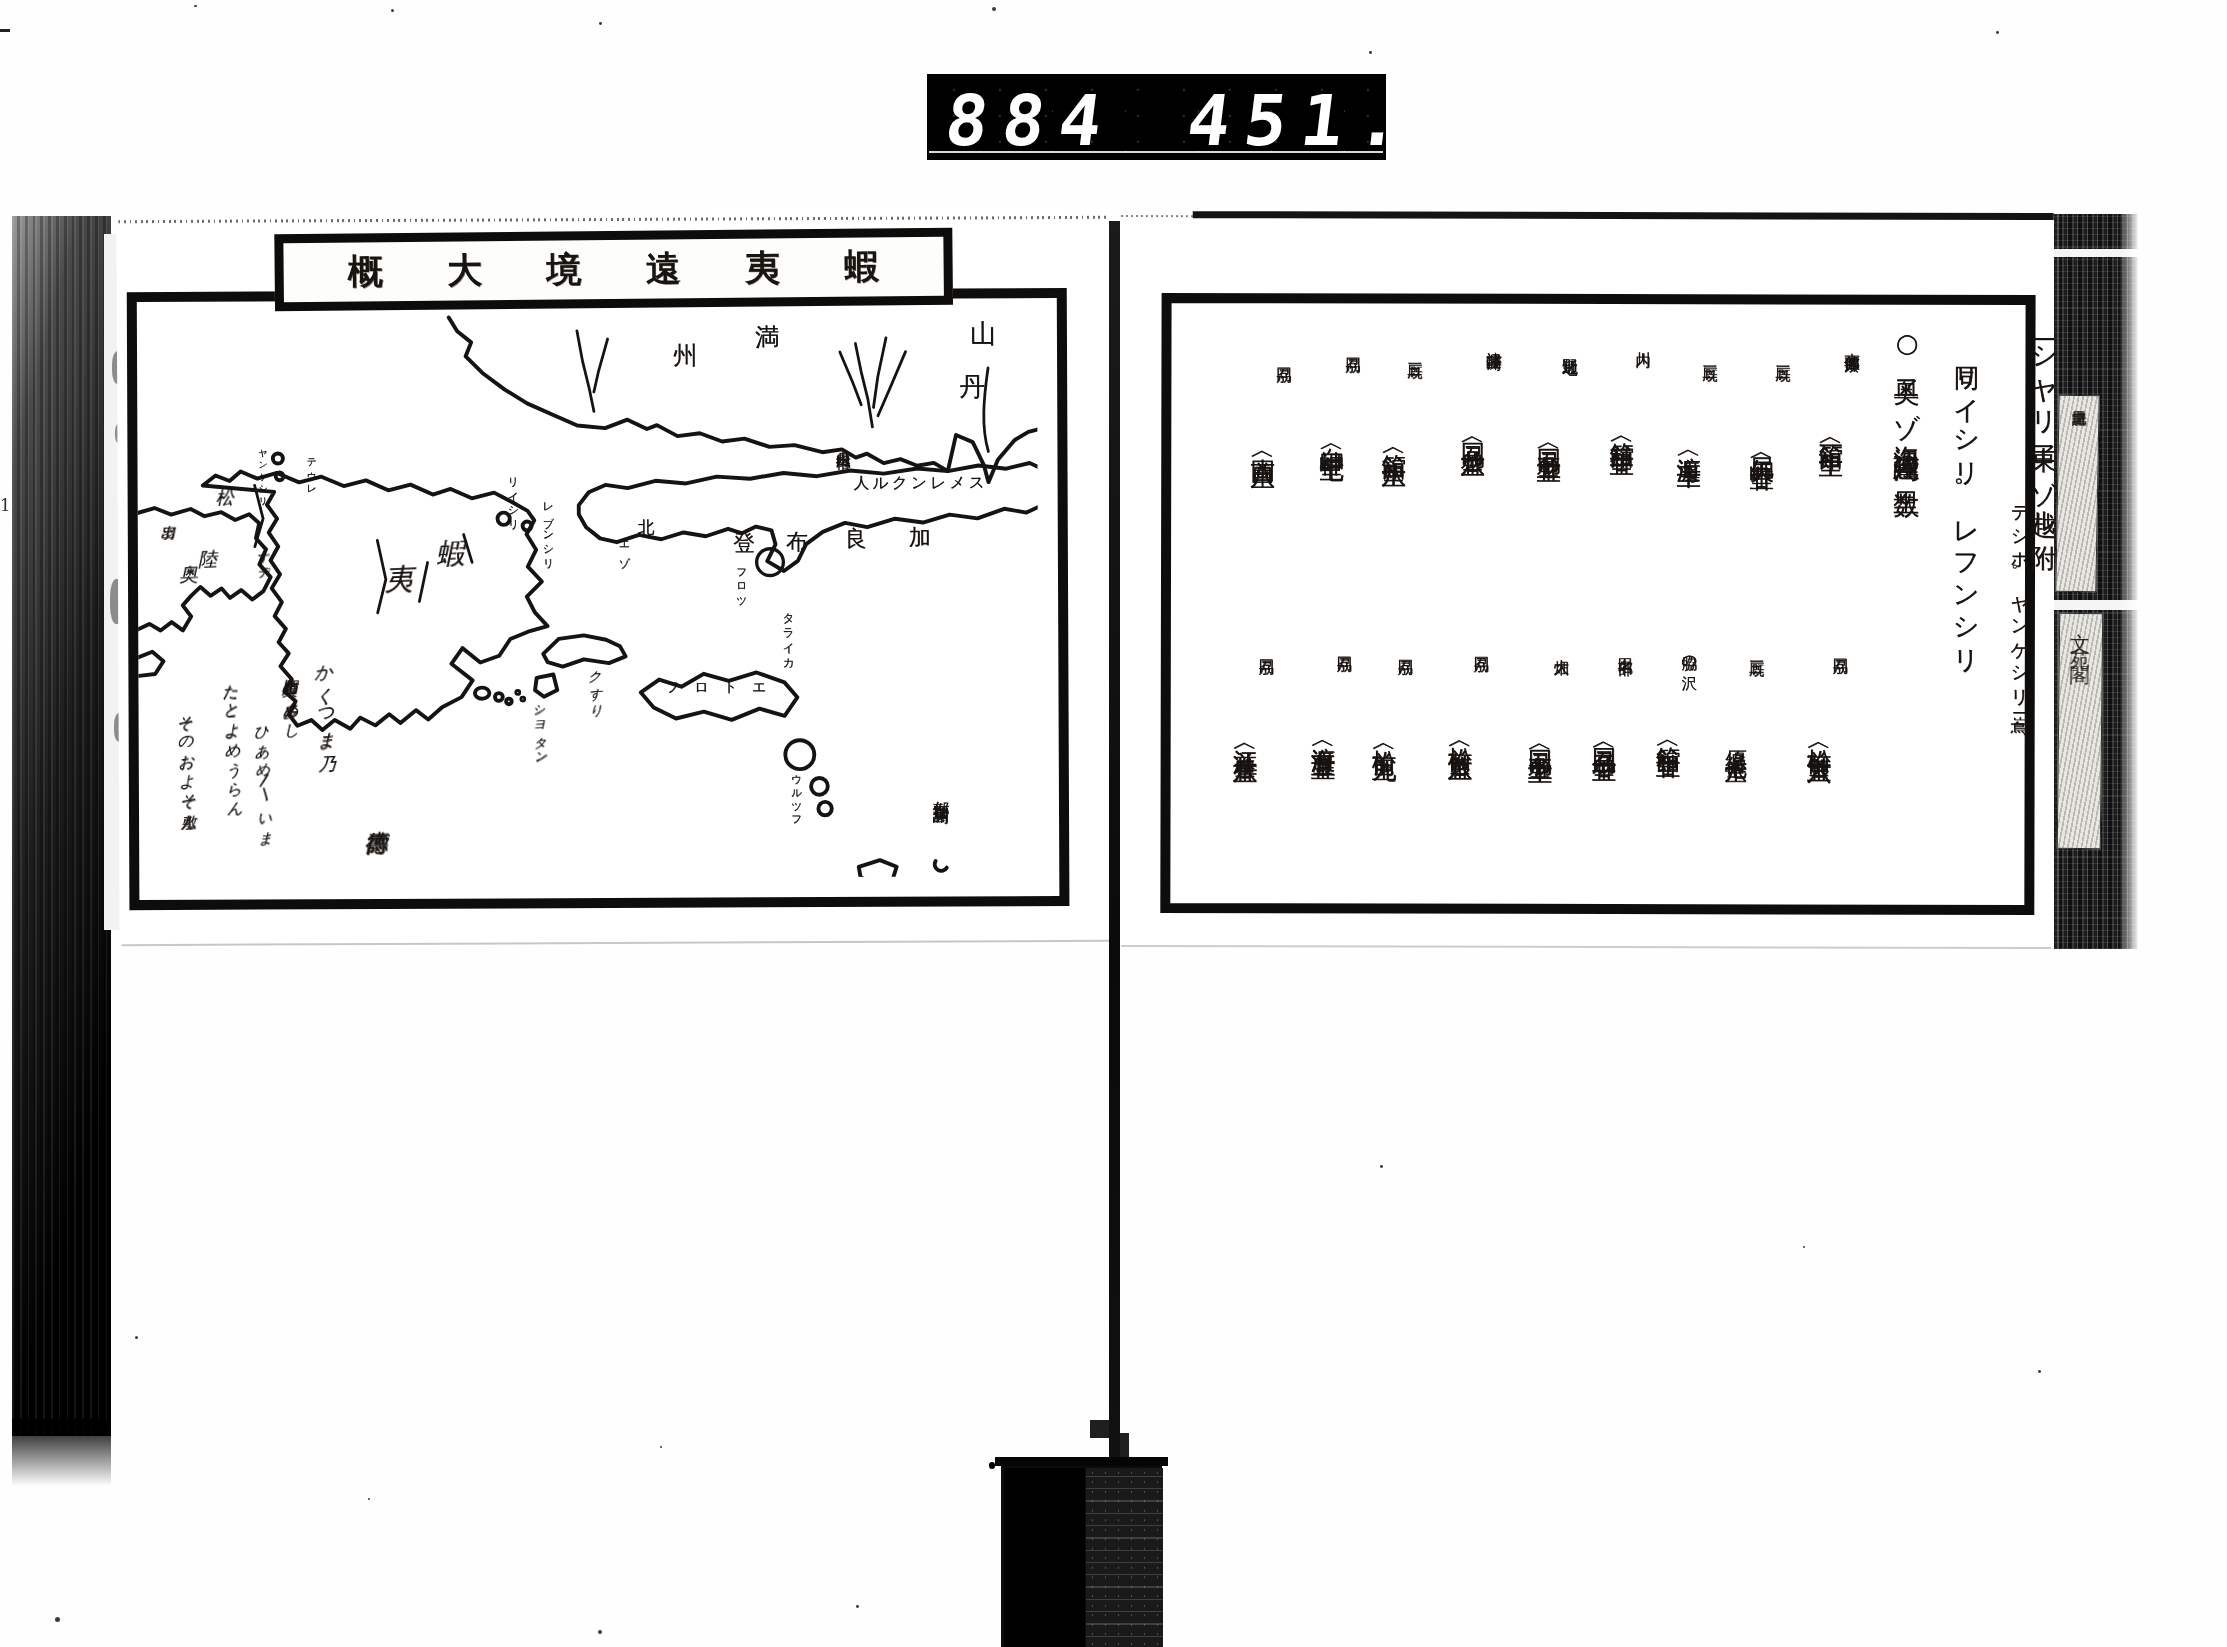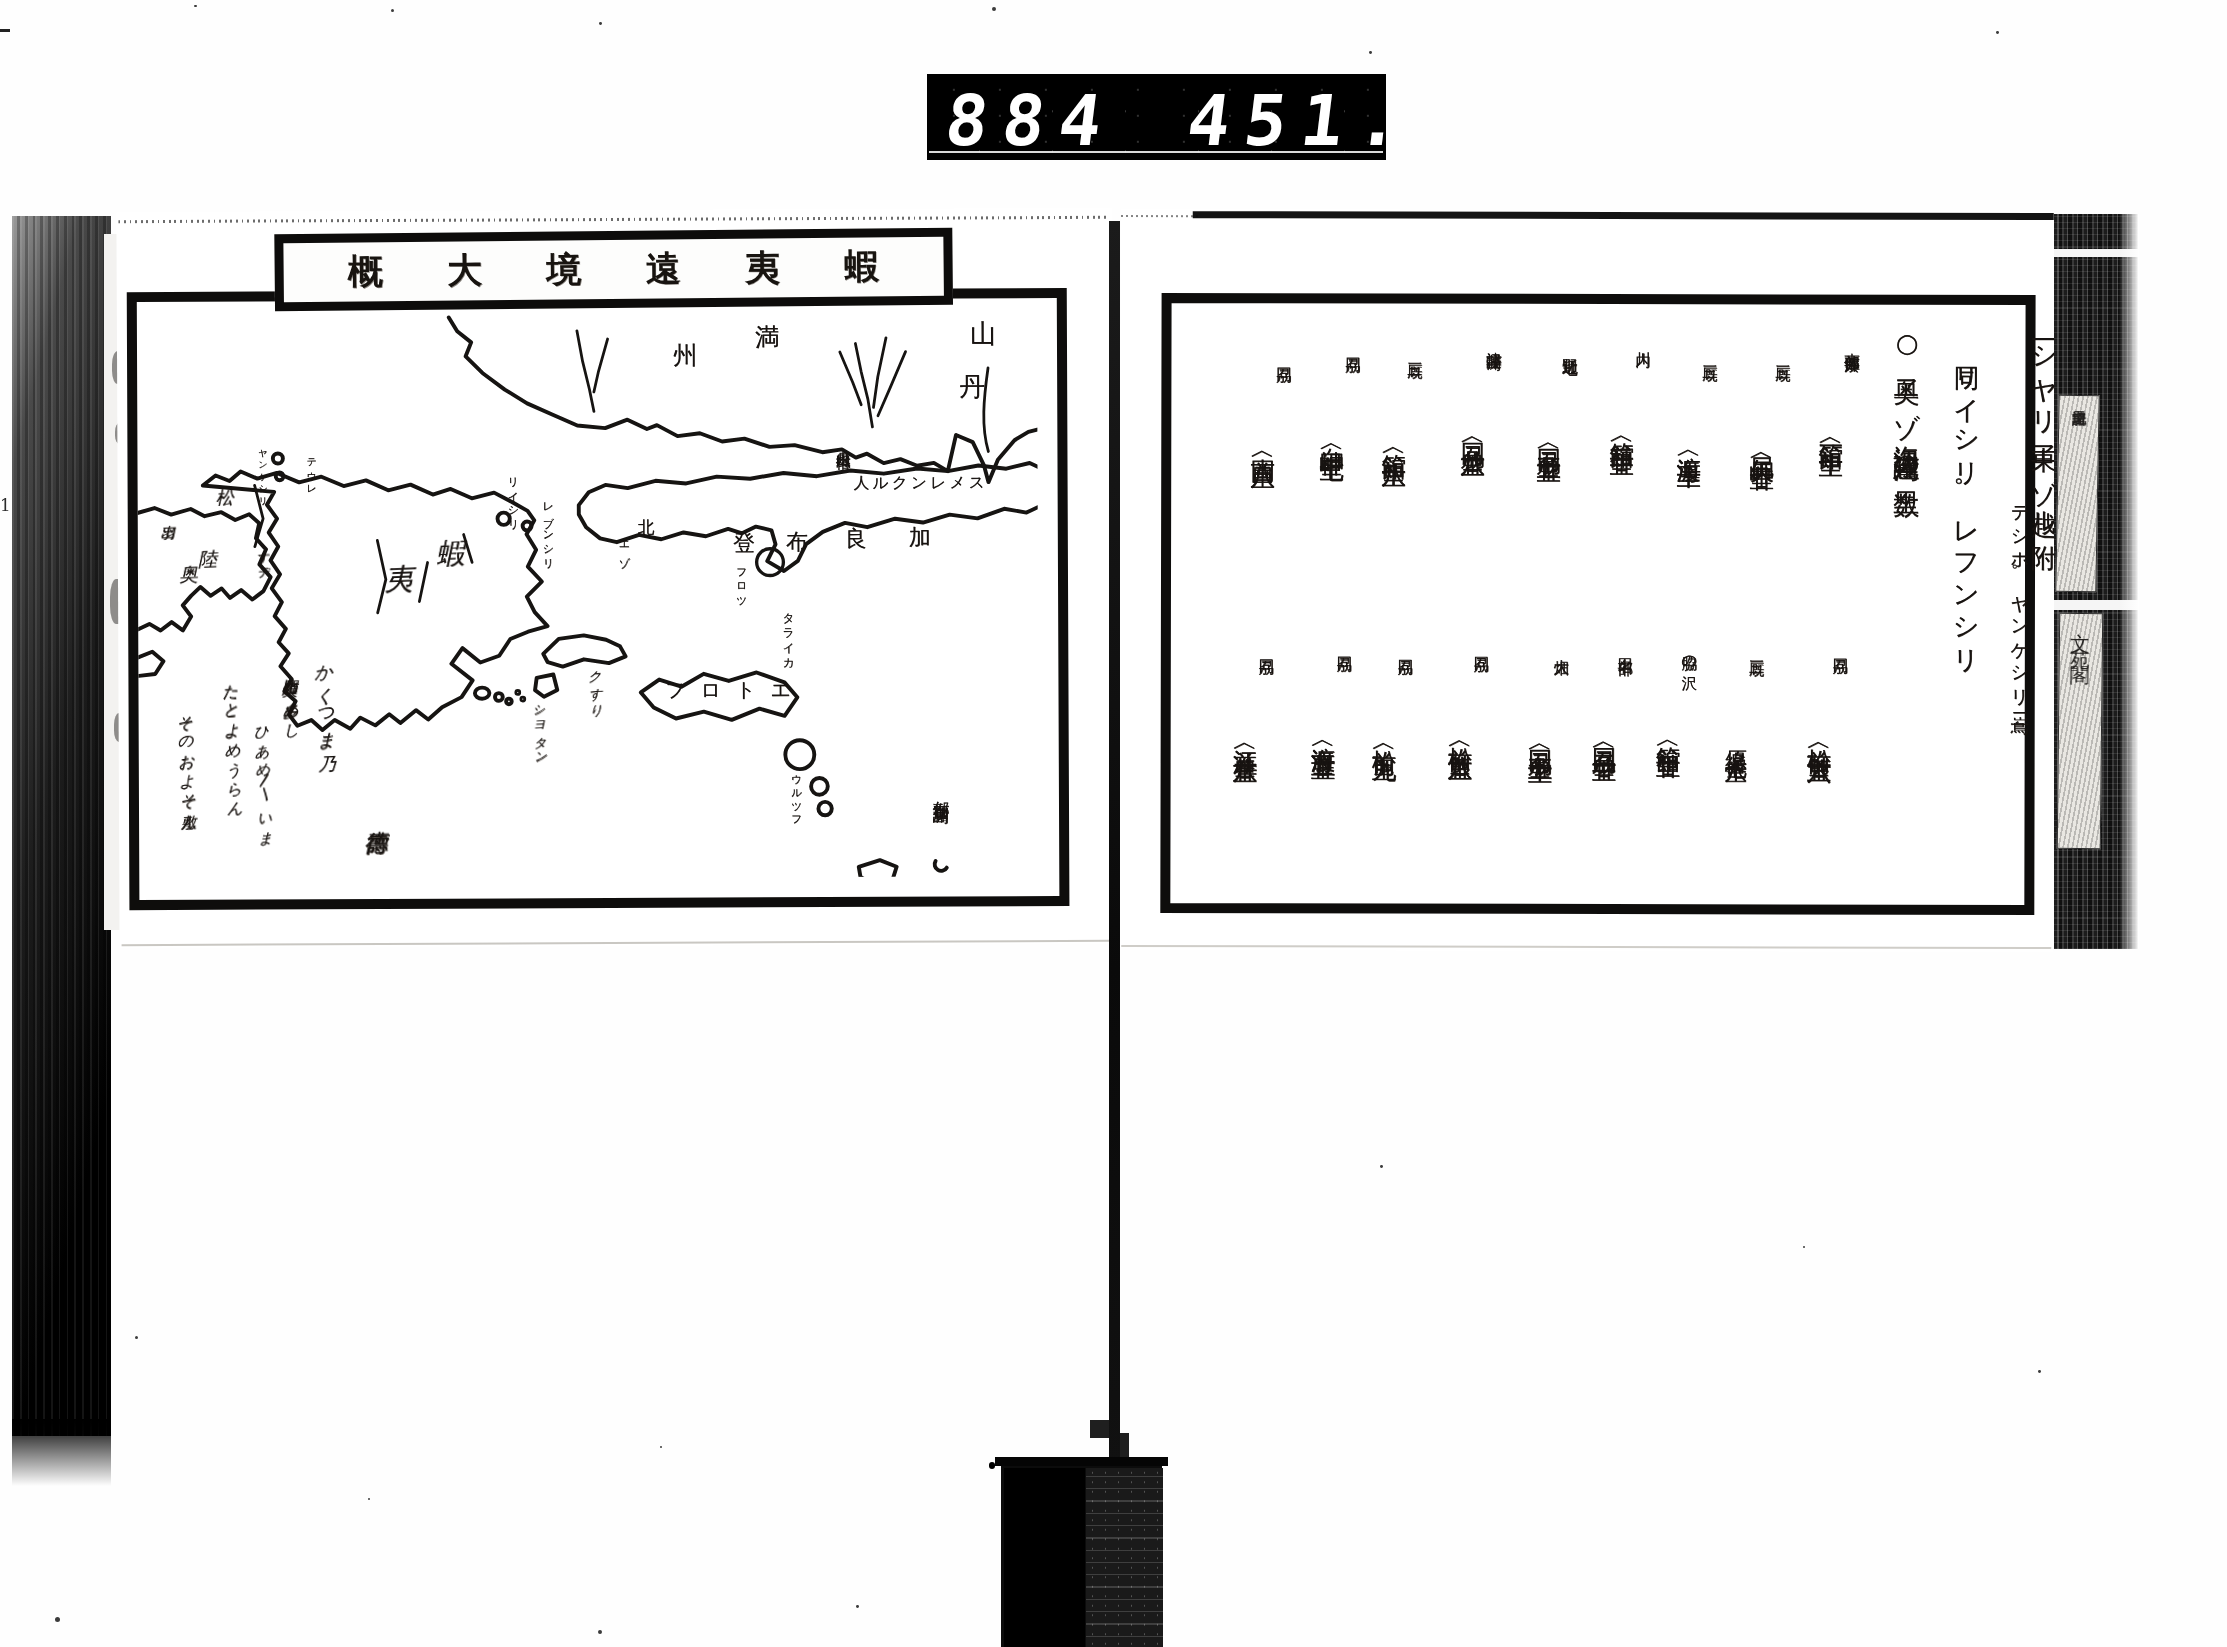--- a/index.html
+++ b/index.html
@@ -193,21 +193,21 @@
           <div class="mlabel v" style="left: 404px; top: 194px; font-size: 11px;">レブンシリ</div>
           <div class="mlabel v" style="left: 120px; top: 141px; font-size: 9px;">ヤンケシリ</div>
           <div class="mlabel v" style="left: 168px; top: 150px; font-size: 10px;">テウレ</div>
           <div class="mlabel cur" style="left: 78px; top: 187px; font-size: 18px;">松</div>
           <div class="mlabel v cur" style="left: 118px; top: 241px; font-size: 12.3px;">すデ</div>
           <div class="mlabel v cur" style="left: 21px; top: 212px; font-size: 14.5px;">出羽</div>
           <div class="mlabel cur" style="left: 60px; top: 248px; font-size: 19px;">陸</div>
           <div class="mlabel cur" style="left: 41px; top: 263px; font-size: 19px;">奥</div>
           <div class="mlabel v cur" style="left: 449px; top: 361px; font-size: 13.4px;">クすり</div>
           <div class="mlabel v cur" style="left: 394px; top: 396px; font-size: 12.3px;">シヨタン</div>
-          <div class="mlabel" style="left: 527px; top: 380px; font-size: 20px; letter-spacing: 14.5px;">フロトエ</div>
+          <div class="mlabel" style="left: 527px; top: 380px; font-size: 14px; letter-spacing: 14.5px;">フロトエ</div>
           <div class="mlabel v" style="left: 652px; top: 468px; font-size: 10.6px;">ウルツフ</div>
           <div class="mlabel v" style="left: 793px; top: 489px; font-size: 16.7px;">郁布加諸島</div>
         </div>
       <div id="map-annotations">
           <div class="mlabel v cur" style="left: 176px; top: 351px; font-size: 18px;">かくつま乃</div>
           <div class="mlabel v cur" style="left: 143px; top: 365px; font-size: 15.6px;">比羅夷の多めし</div>
           <div class="mlabel v cur" style="left: 116px; top: 415px; font-size: 14.5px;">ひあめ〳〵いま</div>
           <div class="mlabel v cur" style="left: 85px; top: 372px; font-size: 15.6px;">たとよめうらん</div>
           <div class="mlabel v cur" style="left: 39px; top: 403px; font-size: 15.6px;">そのおよそ敷ん</div>
           <div class="mlabel v cur" style="left: 223px; top: 511px; font-size: 23.4px;">壽徳</div>

